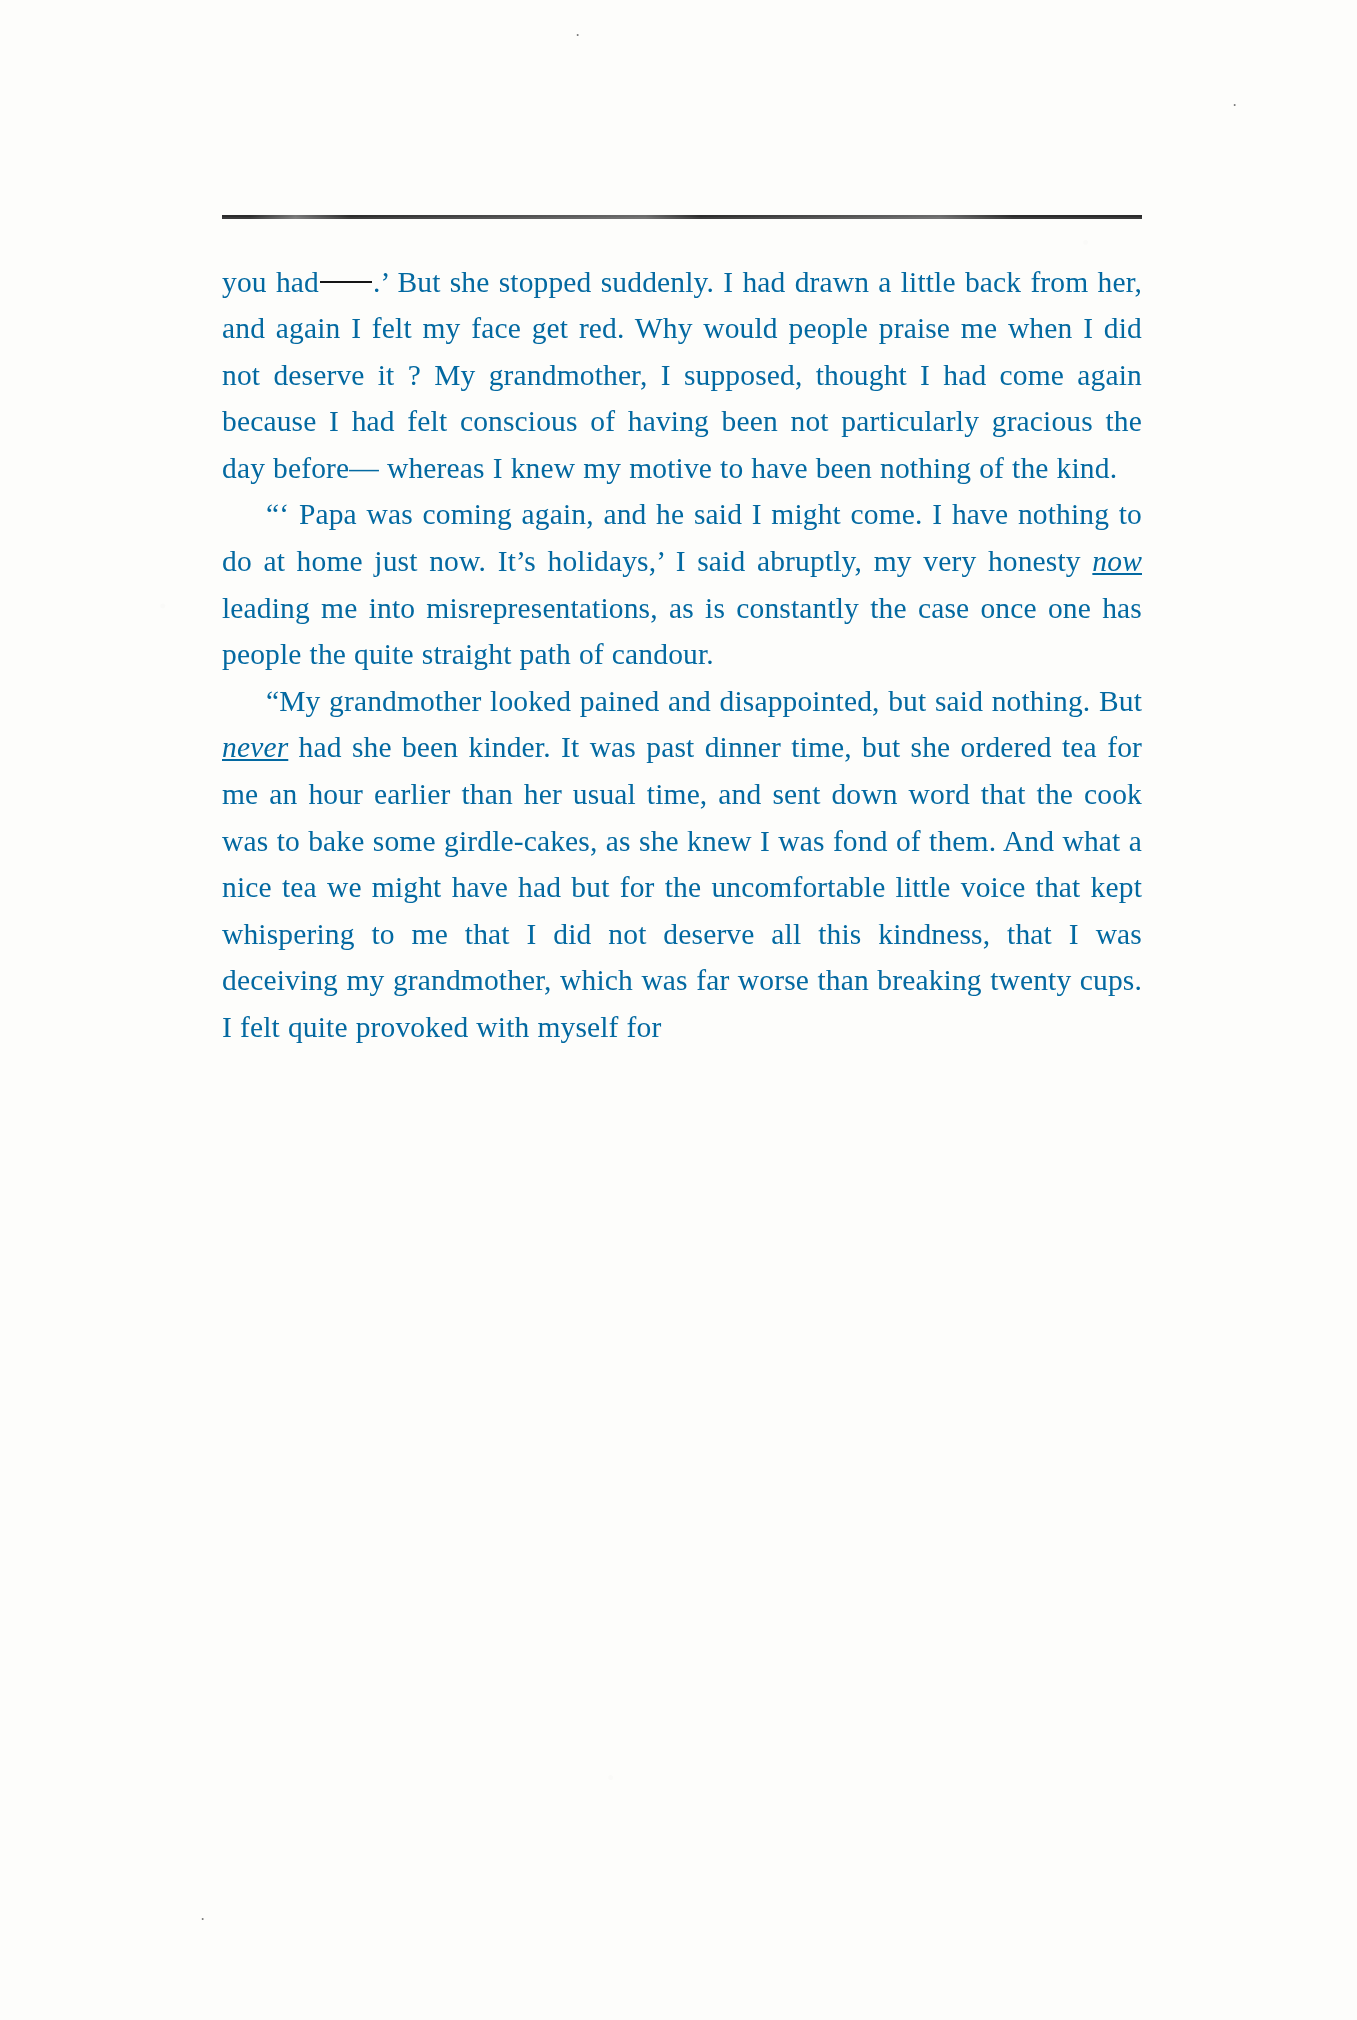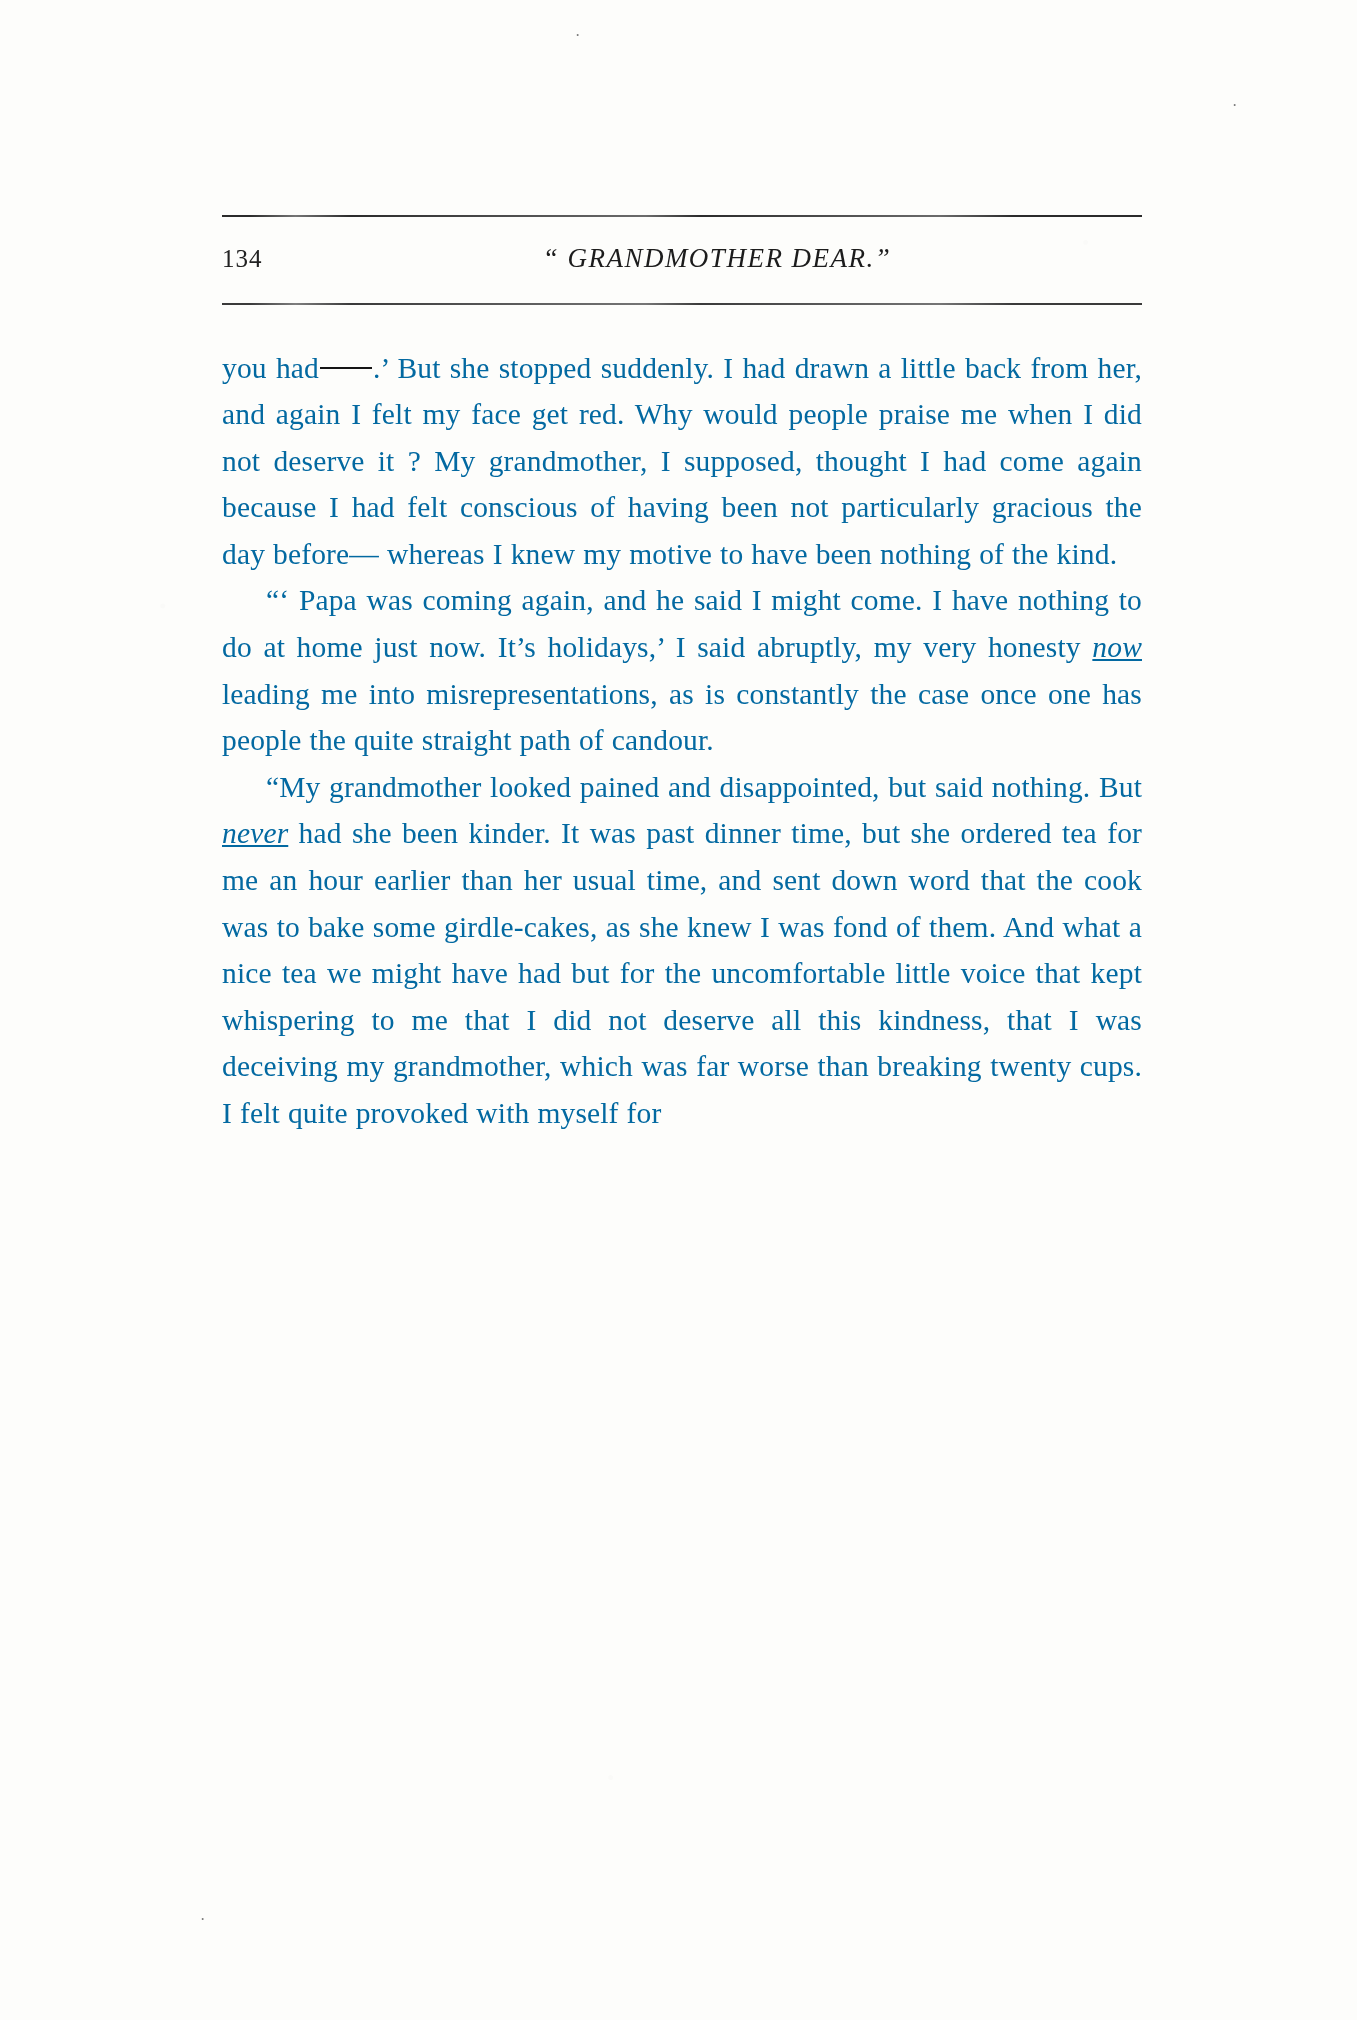--- a/index.html
+++ b/index.html
@@ -120,24 +120,20 @@
 <div class="page">
 
   <span class="corner-mark" style="left: 575px; top: 28px;">·</span>
   <span class="corner-mark" style="left: 1232px; top: 98px;">·</span>
   <span class="corner-mark" style="left: 200px; top: 1912px;">·</span>
 
   <div class="content">
 
     <div class="rule top"></div>
 
-    <div class="header-row">
-      <div class="folio">134</div>
-      <div class="running-head">“ GRANDMOTHER  DEAR.”</div>
-    </div>
 
     <div class="rule bottom"></div>
 
     <div class="body-text" id="body-text">
         <p class="first"><span>you had</span><span class="dashrule"></span><span>.’   But she stopped suddenly.   I had drawn a little back from her, and again I felt my face get red.  Why would people praise me when I did not deserve it ?   My grandmother, I supposed, thought I had come again because I had felt conscious of having been not particularly gracious the day before— whereas I knew my motive to have been nothing of the kind.</span></p>
         <p><span>“‘ Papa was coming again, and he said I might come.   I have nothing to do at home just now.   It’s holidays,’ I said abruptly, my very honesty </span><i>now</i><span> leading me into misrepresentations, as is constantly the case once one has people the quite straight path of candour.</span></p>
         <p><span>“My grandmother looked pained and disappointed, but said nothing.   But </span><i>never</i><span> had she been kinder. It was past dinner time, but she ordered tea for me an hour earlier than her usual time, and sent down word that the cook was to bake some girdle-cakes, as she knew I was fond of them.   And what a nice tea we might have had but for the uncomfortable little voice that kept whispering to me that I did not deserve all this kindness, that I was deceiving my grandmother, which was far worse than breaking twenty cups.   I felt quite provoked with myself for</span></p>
       </div>
 
   </div>

